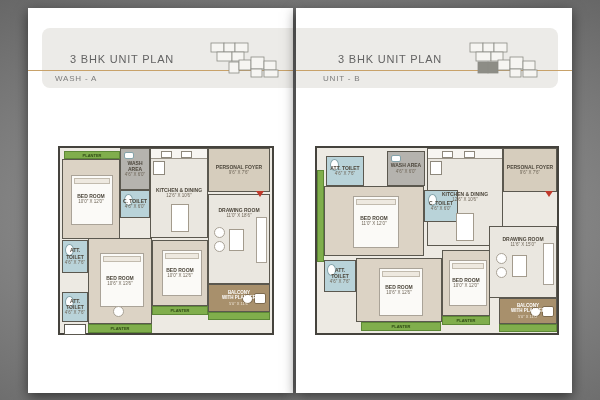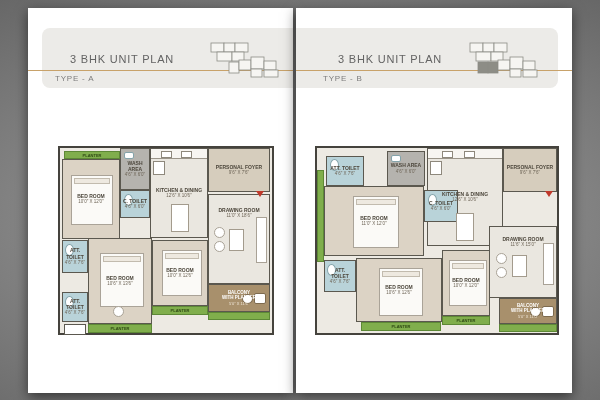--- a/index.html
+++ b/index.html
@@ -55,21 +55,21 @@
   .step{position:absolute;background:#ffffff;border:1px solid #5b584f;z-index:1}
   .arrow{position:absolute;width:0;height:0;border-left:4px solid transparent;border-right:4px solid transparent;border-top:6px solid #c0392b;z-index:3}
 </style>
 </head>
 <body>
 
 <div class="page" id="page-a">
   <div class="hdr-panel"></div>
   <div class="gold-line"></div>
   <div class="pg-title">3 BHK UNIT PLAN</div>
-  <div class="pg-sub">TYPE - A</div>
+  <div class="pg-sub">WASH - A</div>
   <svg class="keyplan" viewBox="0 0 80 42">
     <g fill="#f6f5f2" stroke="#8c8c86" stroke-width="0.8">
       <rect x="4" y="3" width="13" height="9"></rect>
         <rect x="17" y="3" width="11" height="9"></rect>
       <rect x="28" y="3" width="13" height="9"></rect>
         <rect x="10" y="12" width="15" height="9"></rect>
       <rect x="25" y="12" width="12" height="9"></rect>
         <rect x="22" y="22" width="10" height="11"></rect>
       <rect x="32" y="20" width="12" height="10"></rect>
         <rect x="44" y="17" width="13" height="12"></rect>
@@ -162,21 +162,21 @@
     <div class="rm green" style="left:28px;top:176px;width:64px;height:9px">
       <span class="nm">PLANTER</span>
     </div>
   </div>
 </div>
 
 <div class="page" id="page-b">
   <div class="hdr-panel"></div>
   <div class="gold-line"></div>
   <div class="pg-title">3 BHK UNIT PLAN</div>
-  <div class="pg-sub">TYPE - B</div>
+  <div class="pg-sub">UNIT - B</div>
   <svg class="keyplan" viewBox="0 0 80 42">
     <g fill="#f6f5f2" stroke="#8c8c86" stroke-width="0.8">
       <rect x="4" y="3" width="13" height="9"></rect>
         <rect x="17" y="3" width="11" height="9"></rect>
       <rect x="28" y="3" width="13" height="9"></rect>
         <rect x="10" y="12" width="15" height="9"></rect>
       <rect x="25" y="12" width="12" height="9"></rect>
       <rect x="22" y="22" width="10" height="11" fill="#8d8d86"></rect>
       <rect x="12" y="22" width="10" height="11" fill="#8d8d86"></rect>
       <rect x="32" y="20" width="12" height="10"></rect>

